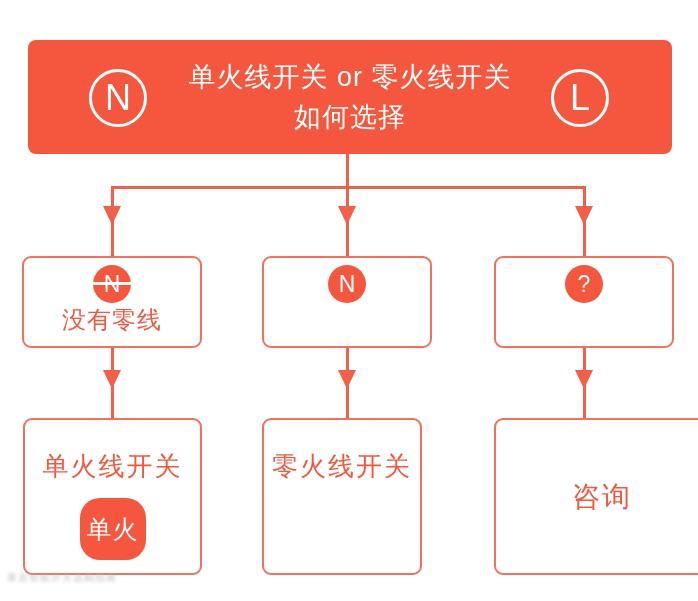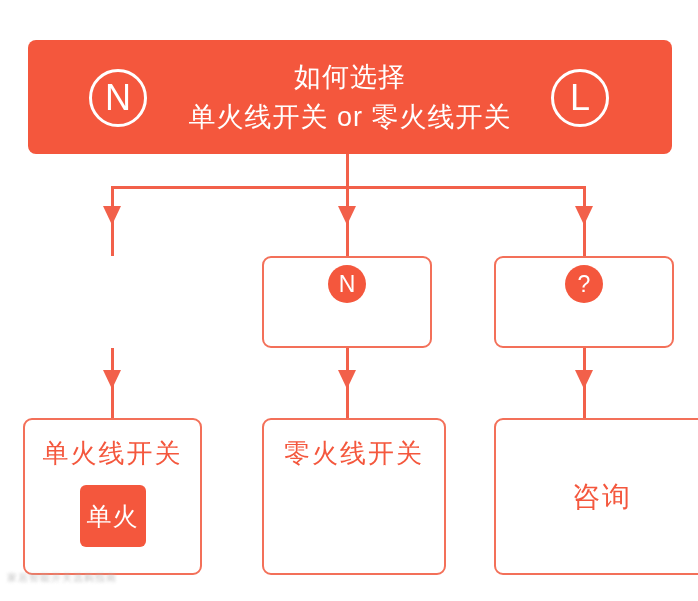--- a/index.html
+++ b/index.html
@@ -99,33 +99,33 @@
     top: 17px;
     height: 3px;
     background: #ffffff;
   }
   .bottom-box {
     top: 418px;
     height: 157px;
     display: flex;
     flex-direction: column;
     align-items: center;
-    padding-top: 17px;
+    padding-top: 30px;
   }
   .bottom-box .result-title {
     color: #f4573d;
     font-size: 26px;
     line-height: 32px;
     letter-spacing: 2px;
   }
   .badge {
     margin-top: 16px;
     width: 66px; height: 62px;
     background: #f4573d;
-    border-radius: 6px;
+    border-radius: 20px;
     color: #ffffff;
     font-size: 25px;
     display: flex;
     align-items: center;
     justify-content: center;
     letter-spacing: 1px;
   }
   .bottom-box.center-only {
     justify-content: center;
     padding-top: 0;
@@ -149,40 +149,47 @@
 </head>
 <body>
 
 <div class="canvas">
 
   <div class="header">
     <div class="wire-circle n">
       <span>N</span>
     </div>
     <div class="header-titles">
+      <div>单火线开关 or 零火线开关</div>
       <div>如何选择</div>
-      <div>单火线开关 or 零火线开关</div>
     </div>
     <div class="wire-circle l">
       <span>L</span>
     </div>
   </div>
 
   <div class="line v-line" style="left:346px; top:154px; height:34px;"></div>
   <div class="line h-line" style="left:111px; top:186px; width:475px;"></div>
 
   <div class="line v-line" style="left:111px; top:186px; height:70px;"></div>
   <div class="arrow-down" style="left:103px; top:206px;"></div>
 
   <div class="line v-line" style="left:346px; top:186px; height:70px;"></div>
   <div class="arrow-down" style="left:338px; top:206px;"></div>
 
   <div class="line v-line" style="left:583px; top:186px; height:70px;"></div>
   <div class="arrow-down" style="left:575px; top:206px;"></div>
 
+  <div class="box mid-box" style="left:22px; width:180px;">
+    <div class="mini-circle">
+      <span>N</span>
+      <div class="strike"></div>
+    </div>
+    <div class="label">没有零线</div>
+  </div>
 
   <div class="box mid-box" style="left:262px; width:170px;">
     <div class="mini-circle">
       <span>N</span>
     </div>
   </div>
 
   <div class="box mid-box" style="left:494px; width:180px;">
     <div class="mini-circle">
       <span>?</span>
@@ -196,21 +203,21 @@
   <div class="arrow-down" style="left:338px; top:370px;"></div>
 
   <div class="line v-line" style="left:583px; top:348px; height:71px;"></div>
   <div class="arrow-down" style="left:575px; top:370px;"></div>
 
   <div class="box bottom-box" style="left:23px; width:179px;">
     <div class="result-title">单火线开关</div>
     <div class="badge">单火</div>
   </div>
 
-  <div class="box bottom-box" style="left:262px; width:184px;">
+  <div class="box bottom-box" style="left:262px; width:160px;">
     <div class="result-title">零火线开关</div>
   </div>
 
   <div class="box bottom-box center-only" style="left:494px; width:216px;">
     <div class="result-title">咨询</div>
   </div>
 
   <div class="watermark">家居智能开关选购指南</div>
 
 </div>

